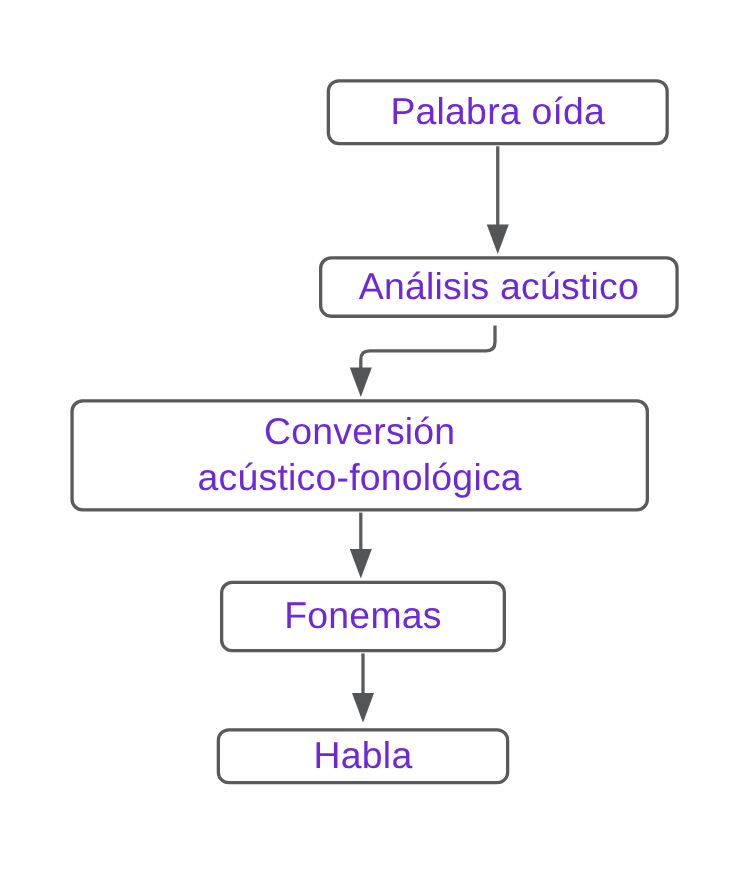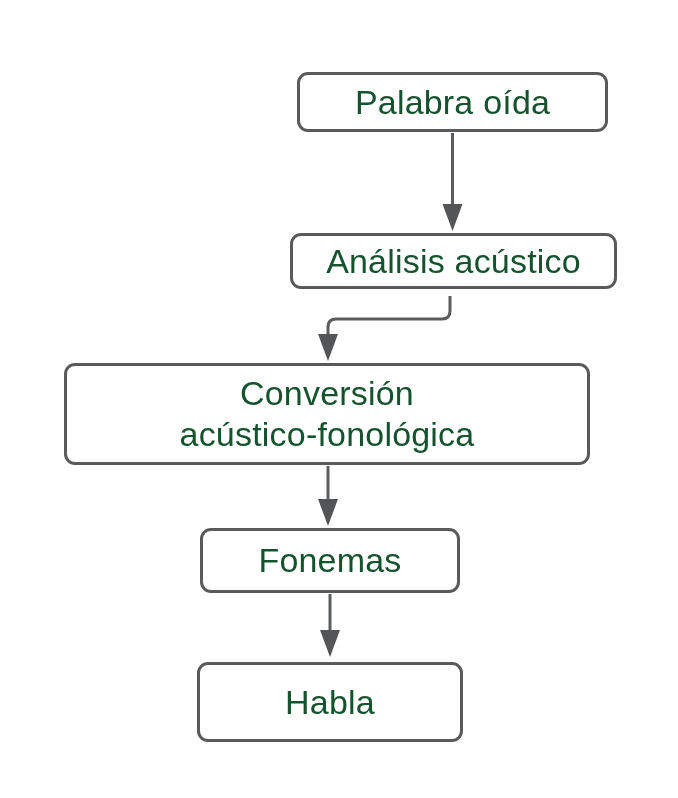--- a/index.html
+++ b/index.html
@@ -28,31 +28,31 @@
     box-sizing: border-box;
     background: #ffffff;
     border: 3.5px solid #595a5c;
     border-radius: 11px;
     display: flex;
     align-items: center;
     justify-content: center;
     text-align: center;
   }
   .node .label {
-    color: #14532d;
+    color: #6d28d9;
     font-size: 34px;
     line-height: 41px;
     white-space: pre-line;
     letter-spacing: 0.2px;
   }
   #node-0 { left: 297px; top:  72px; width: 311px; height:  60px; }
   #node-1 { left: 290px; top: 233px; width: 327px; height:  56px; }
   #node-2 { left:  64px; top: 363px; width: 526px; height: 102px; }
   #node-3 { left: 200px; top: 528px; width: 260px; height:  65px; }
-  #node-4 { left: 197px; top: 662px; width: 266px; height:  80px; text-align: right; }
+  #node-4 { left: 197px; top: 662px; width: 266px; height:  51px; text-align: right; }
 </style>
 </head>
 <body>
 
 <div class="canvas">
 
   <svg class="edges" viewBox="0 0 678 798" width="678" height="798">
 
     <g>
       <path d="M452.5 133 V206" fill="none" stroke-width="3" stroke="#5b5c5e"></path>

